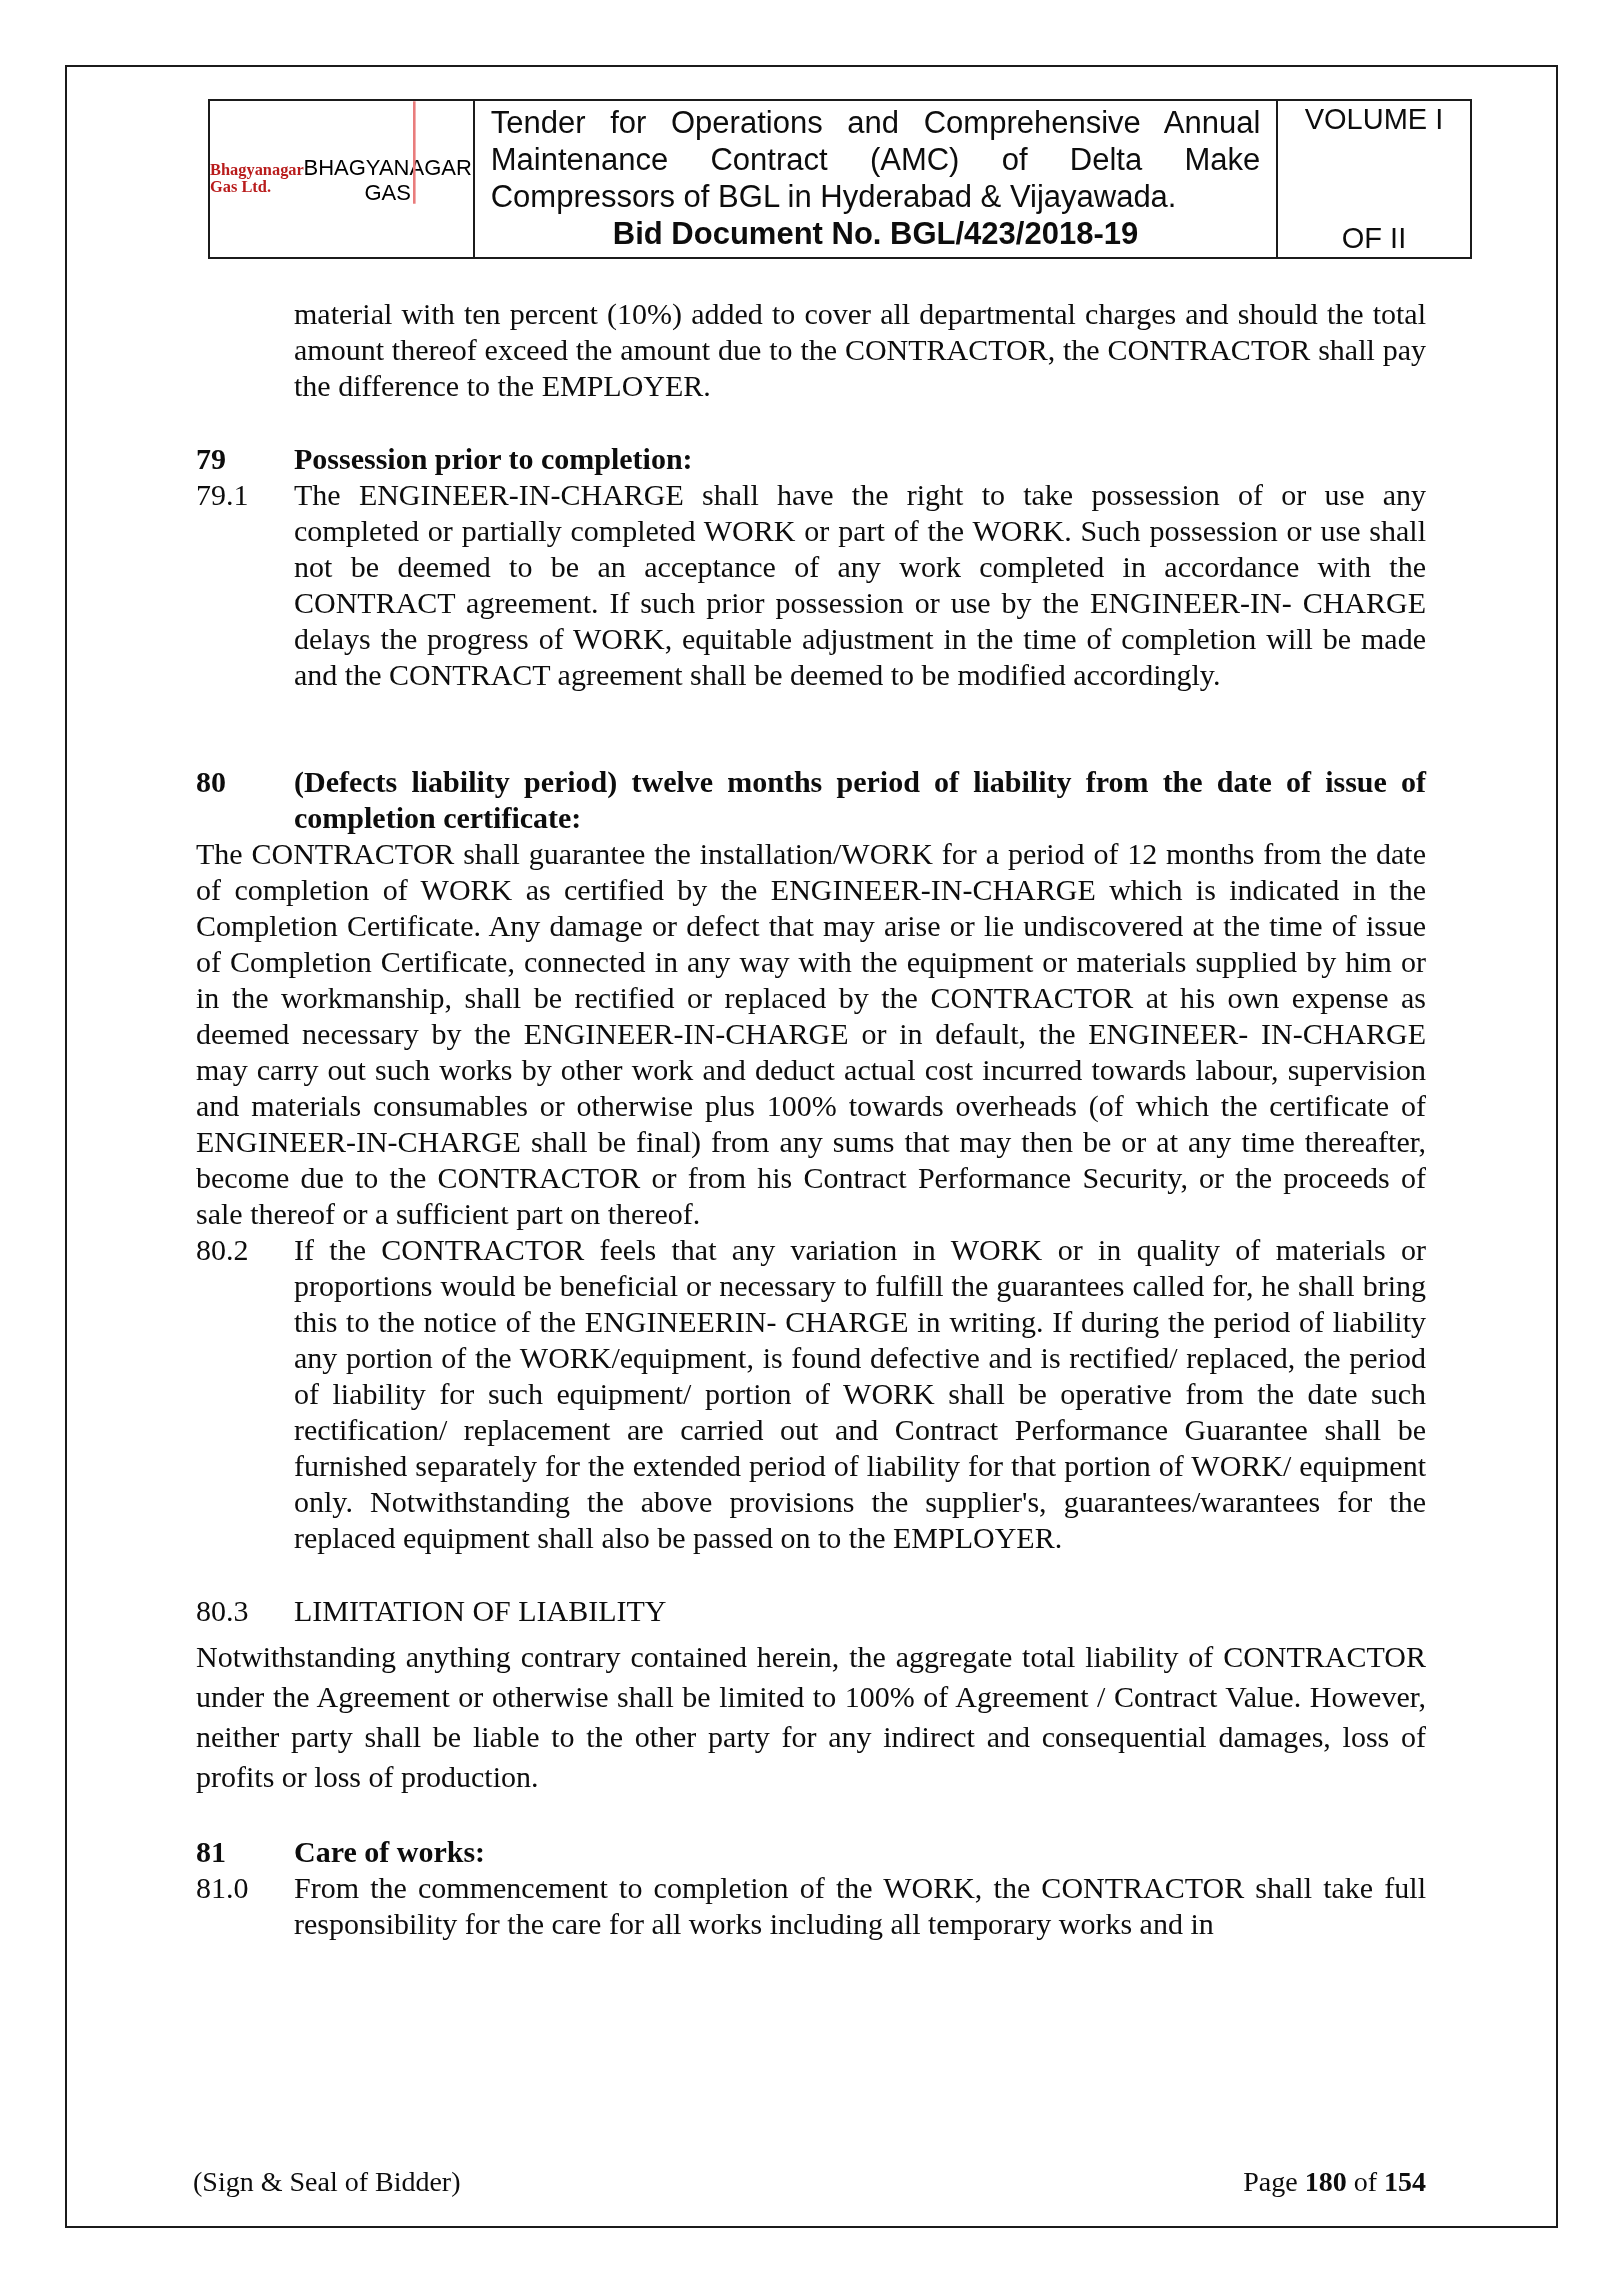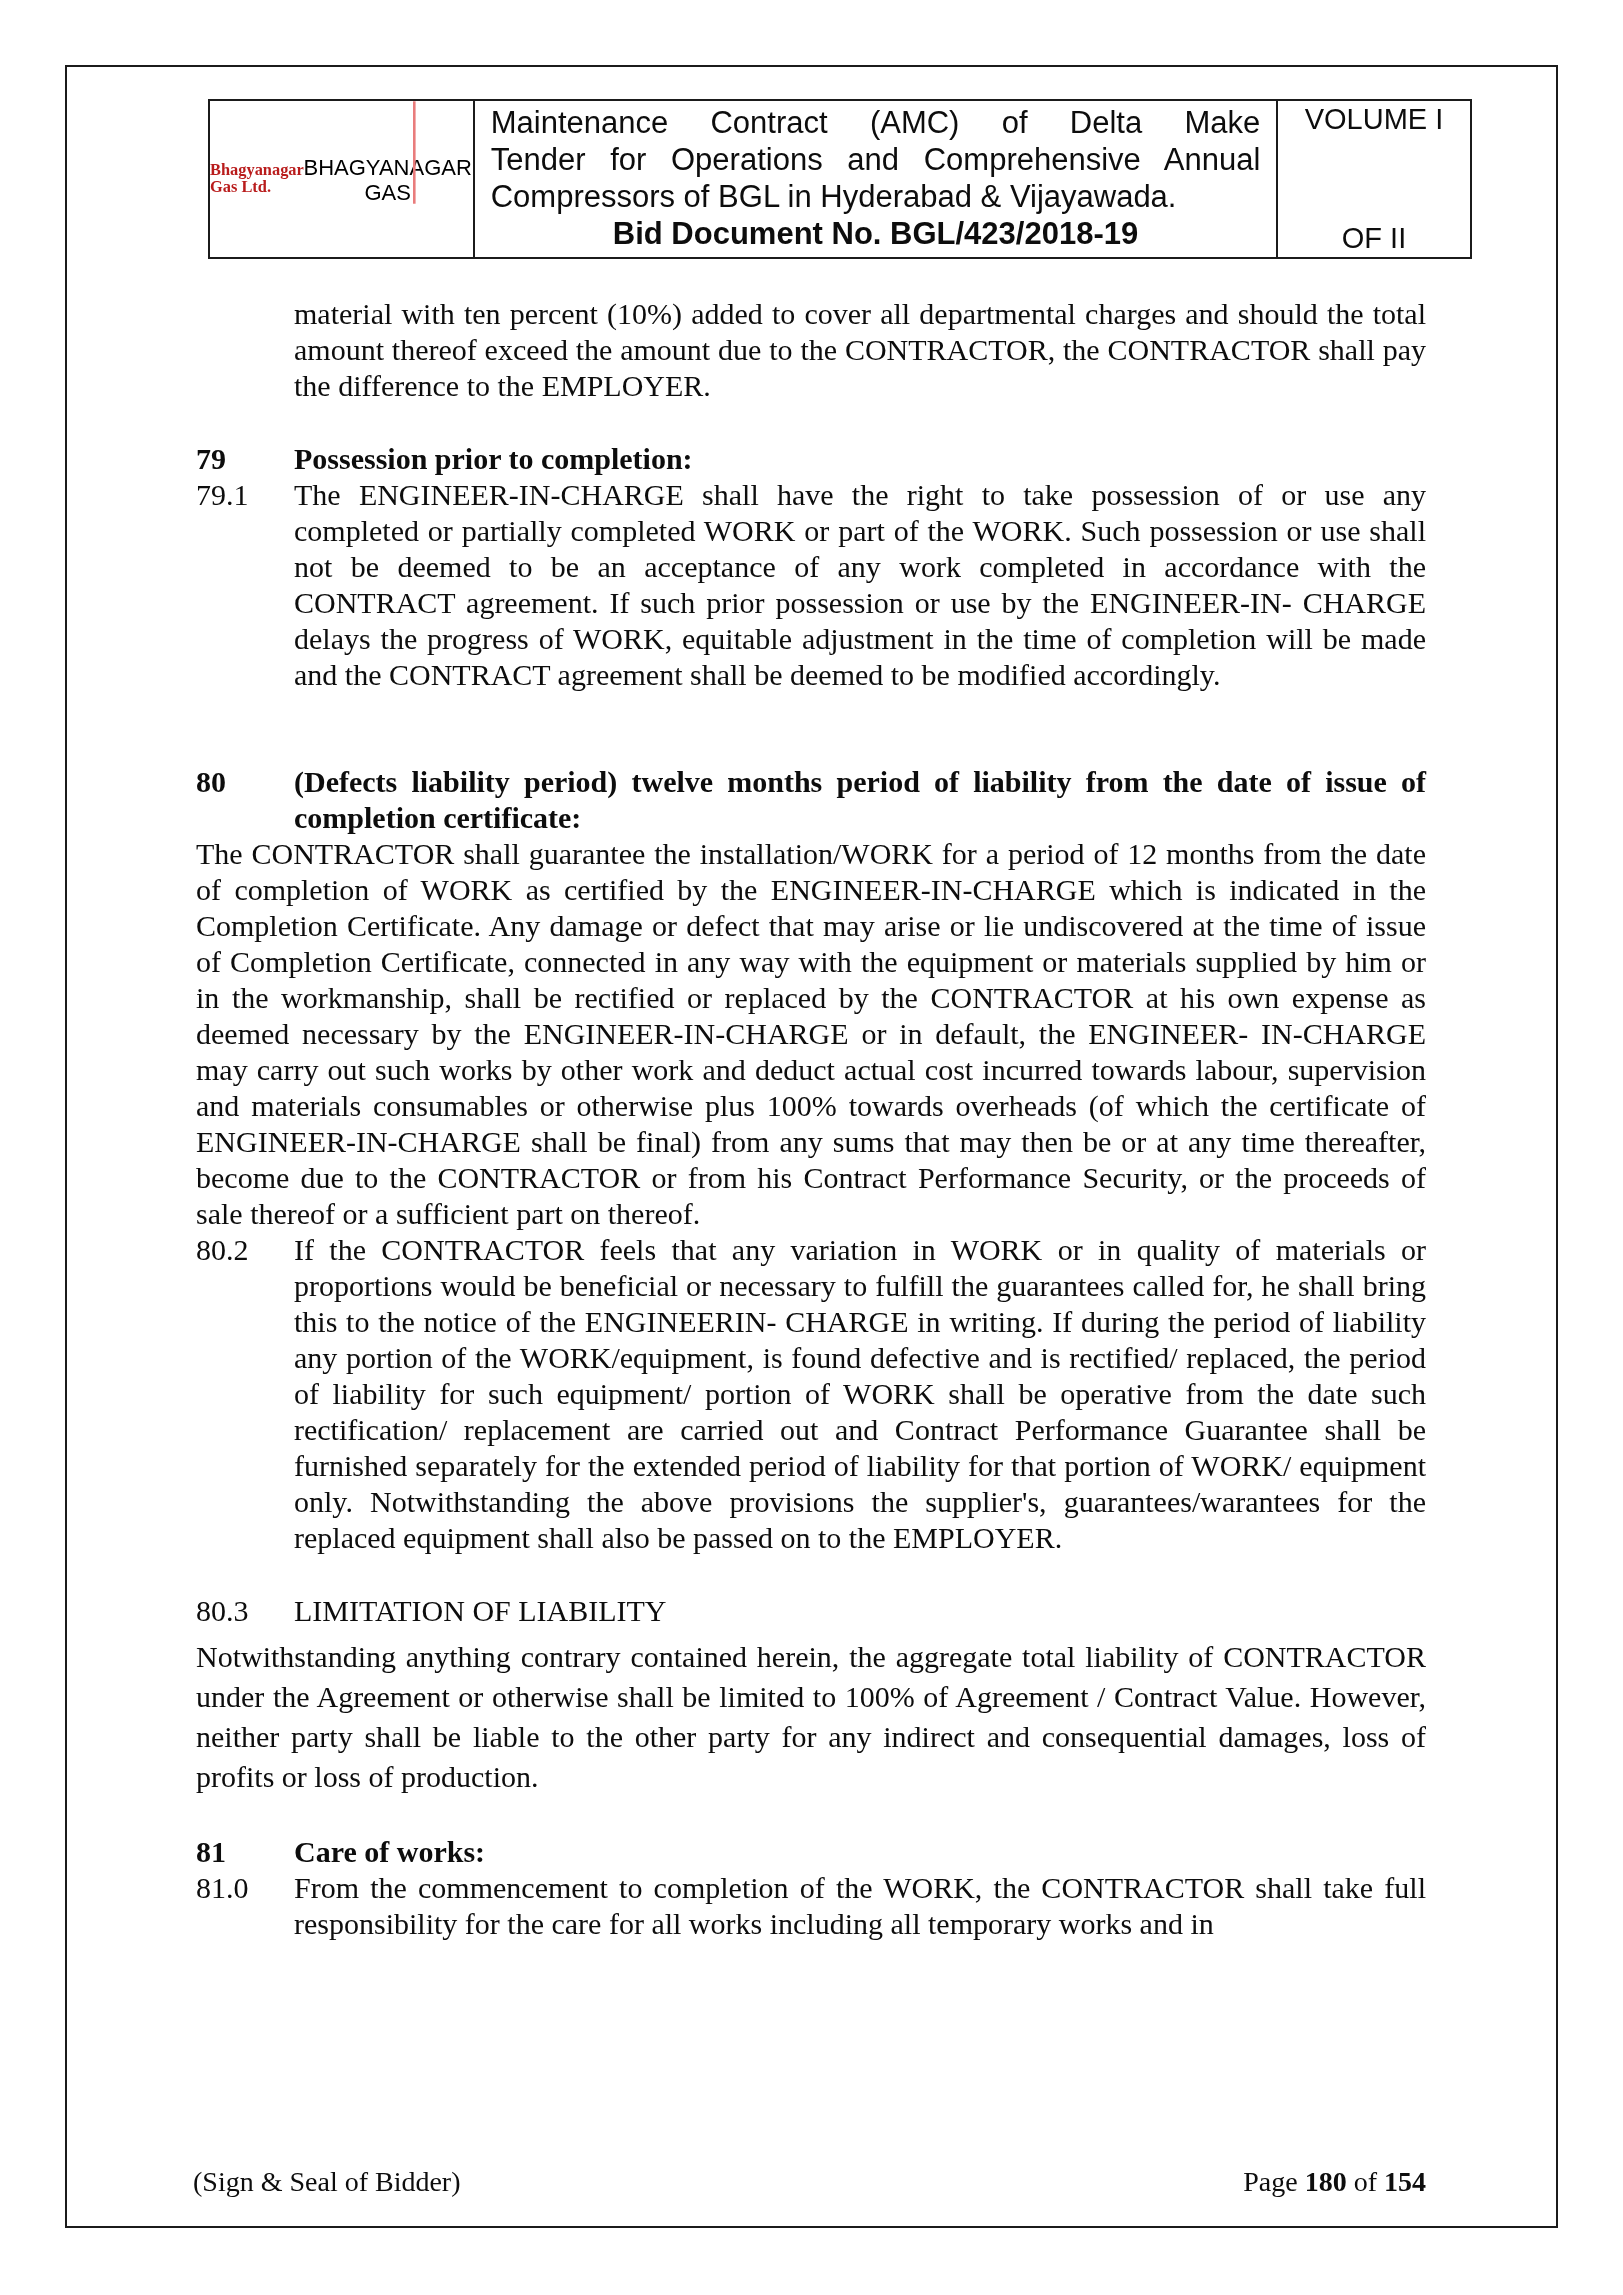--- a/index.html
+++ b/index.html
@@ -93,22 +93,22 @@
       </svg>
       <div class="logo-caption">Bhagyanagar Gas Ltd.</div>
       <div class="company-name">BHAGYANAGAR GAS</div>
       <div class="company-name" style="margin-top:-2.6px">LIMITED</div>
       <svg class="red-divider" width="2.6" height="103" viewBox="0 0 4 158" xmlns="http://www.w3.org/2000/svg">
         <rect x="0" y="0" width="4" height="158" fill="#e97c7c"></rect>
       </svg>
     </div>
 
     <div class="cell cell-title">
+      <div class="jline">Tender for Operations and Comprehensive Annual</div>
       <div class="jline">Maintenance Contract (AMC) of Delta Make</div>
-      <div class="jline">Tender for Operations and Comprehensive Annual</div>
       <div class="lline">Compressors of BGL in Hyderabad &amp; Vijayawada.</div>
       <div class="cline">Bid Document No. BGL/423/2018-19</div>
     </div>
 
     <div class="cell cell-volume">
       <div>VOLUME I</div>
       <div>OF II</div>
     </div>
   </div>
 

